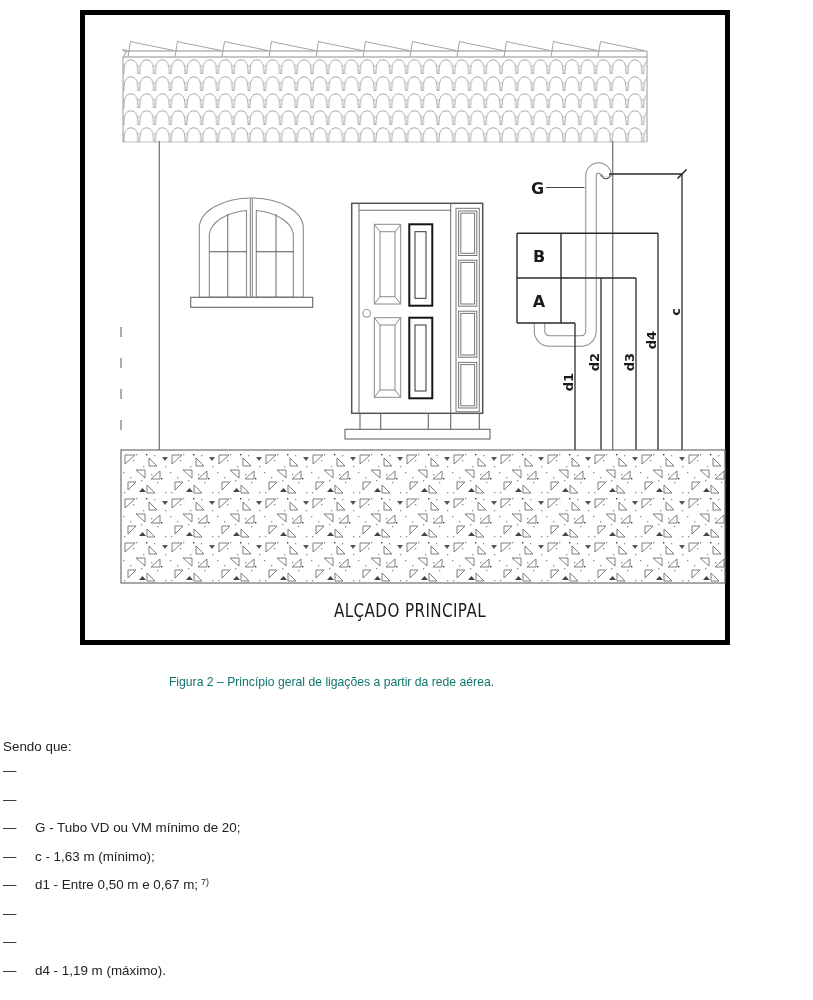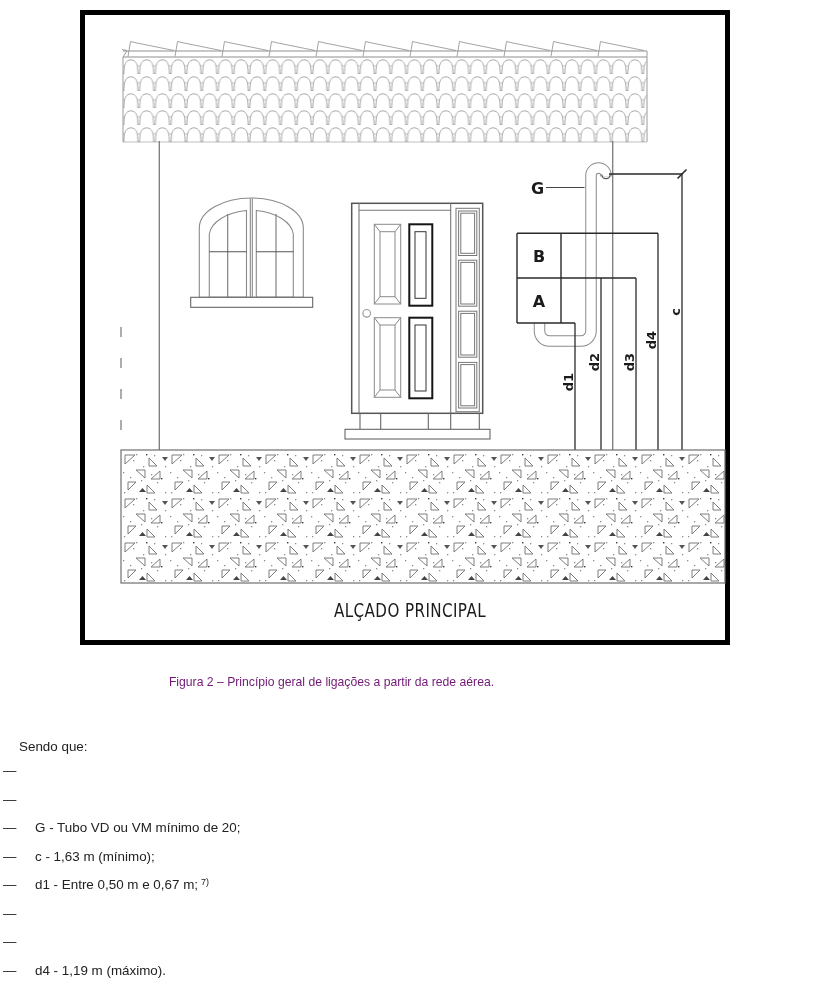--- a/index.html
+++ b/index.html
@@ -1,20 +1,20 @@
 <!DOCTYPE html>
 <html><head>
 <meta charset="utf-8">
 <style>
   html,body{margin:0;padding:0;background:#fff;}
   body{width:813px;height:1000px;position:relative;font-family:"Liberation Sans",sans-serif;color:#1d1d1d;overflow:hidden;}
   .fig-frame{position:absolute;left:80px;top:10px;width:650px;height:635px;}
   .fig-frame svg{display:block;width:650px;height:635px;}
-  .caption{position:absolute;top:675px;left:0;width:663px;text-align:center;font-size:12.2px;color:#701a75;}
-  .sendo{position:absolute;top:739px;left:19px;font-size:13.4px;color:#222;}
+  .caption{position:absolute;top:675px;left:0;width:663px;text-align:center;font-size:12.2px;color:#0f766e;}
+  .sendo{position:absolute;top:739px;left:3px;font-size:13.4px;color:#222;}
   .notes{position:absolute;top:763px;left:3px;width:800px;}
   .note-item{display:flex;align-items:flex-start;height:28.5px;font-size:13.4px;color:#222;line-height:15px;}
   .note-item .dash{flex:0 0 32px;}
   .note-item sup{font-size:9px;line-height:10px;margin-left:3px;}
   text{fill:#1b1b1b;}
   .lbl-big{font-family:"DejaVu Sans",sans-serif;font-weight:bold;font-size:16px;}
   .lbl-dim{font-family:"DejaVu Sans",sans-serif;font-weight:bold;font-size:13px;}
   .title-txt{font-family:"DejaVu Sans",sans-serif;font-size:19px;letter-spacing:.5px;}
 </style>
 </head>

